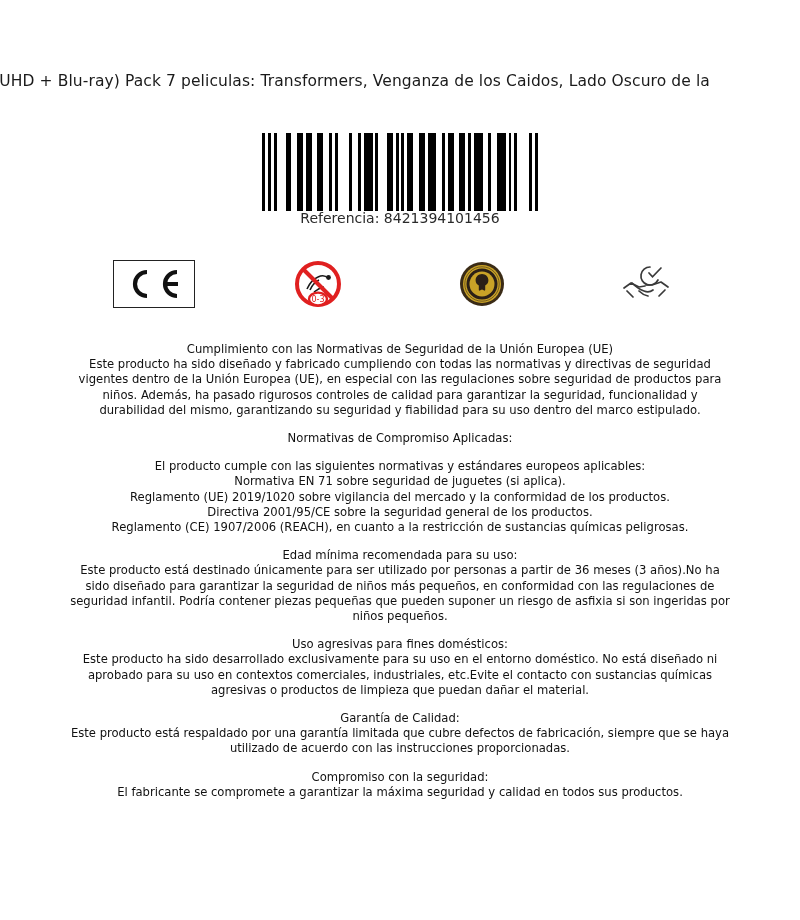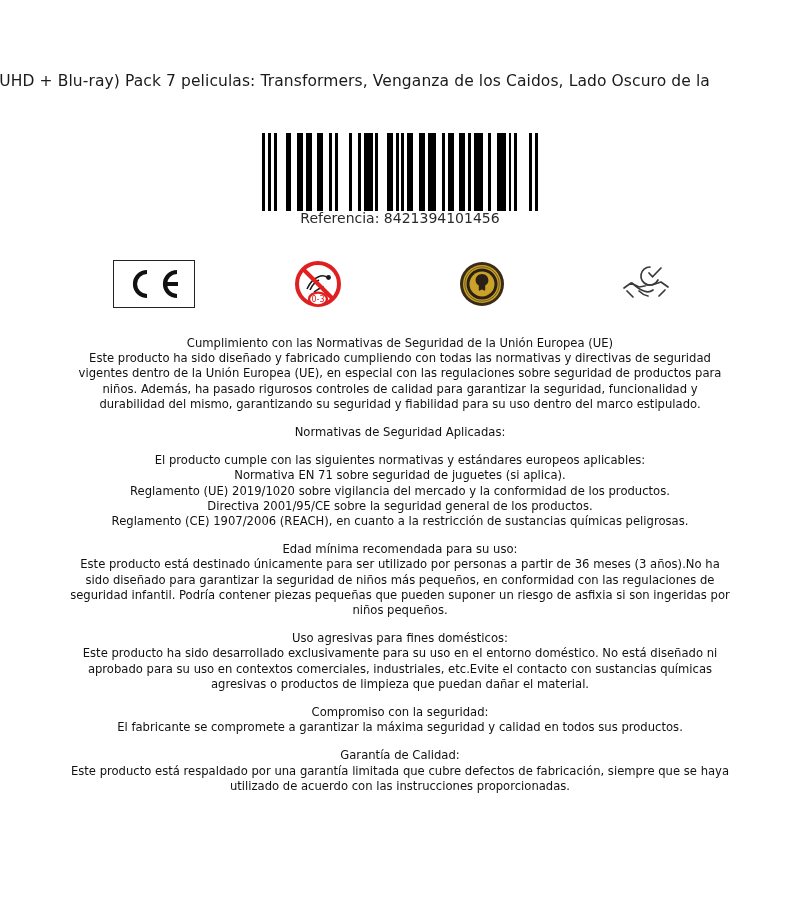--- a/index.html
+++ b/index.html
@@ -122,21 +122,21 @@
     position: absolute;
     top: 336px;
     left: 70px;
     width: 660px;
     text-align: center;
   }
   .para {
     font-size: 11.6px;
     line-height: 15.2px;
     color: #111;
-    margin: 0 0 13px 0;
+    margin: 6px 0 13px 0;
   }
   .para .hd {
     display: block;
   }
 </style>
 </head>
 <body>
 
 <div class="page">
 
@@ -208,22 +208,22 @@
           <path d="M30 12 l3.5 3.8 L42 7"></path>
         </g>
       </svg>
     </div>
 
   </div>
 
   <div class="body-text" id="body-text">
       <div class="para"><span class="hd">Cumplimiento con las Normativas de Seguridad de la Unión Europea (UE)</span><span>Este producto ha sido diseñado y fabricado cumpliendo con todas las normativas y directivas de seguridad vigentes dentro de la Unión Europea (UE), en especial con las regulaciones sobre seguridad de productos para niños. Además, ha pasado rigurosos controles de calidad para garantizar la seguridad, funcionalidad y durabilidad del mismo, garantizando su seguridad y fiabilidad para su uso dentro del marco estipulado.</span></div>
       <div class="para">
-        <span class="hd">Normativas de Seguridad Aplicadas:</span>
+        <span class="hd">Normativas de Compromiso Aplicadas:</span>
       </div>
       <div class="para"><span>El producto cumple con las siguientes normativas y estándares europeos aplicables:</span><br><span>Normativa EN 71 sobre seguridad de juguetes (si aplica).</span><br><span>Reglamento (UE) 2019/1020 sobre vigilancia del mercado y la conformidad de los productos.</span><br><span>Directiva 2001/95/CE sobre la seguridad general de los productos.</span><br><span>Reglamento (CE) 1907/2006 (REACH), en cuanto a la restricción de sustancias químicas peligrosas.</span></div>
       <div class="para"><span class="hd">Edad mínima recomendada para su uso:</span><span>Este producto está destinado únicamente para ser utilizado por personas a partir de 36 meses (3 años).No ha sido diseñado para garantizar la seguridad de niños más pequeños, en conformidad con las regulaciones de seguridad infantil. Podría contener piezas pequeñas que pueden suponer un riesgo de asfixia si son ingeridas por niños pequeños.</span></div>
       <div class="para"><span class="hd">Uso agresivas para fines domésticos:</span><span>Este producto ha sido desarrollado exclusivamente para su uso en el entorno doméstico. No está diseñado ni aprobado para su uso en contextos comerciales, industriales, etc.Evite el contacto con sustancias químicas agresivas o productos de limpieza que puedan dañar el material.</span></div>
+      <div class="para"><span class="hd">Garantía de Calidad:</span><span>Este producto está respaldado por una garantía limitada que cubre defectos de fabricación, siempre que se haya utilizado de acuerdo con las instrucciones proporcionadas.</span></div>
       <div class="para"><span class="hd">Compromiso con la seguridad:</span><span>El fabricante se compromete a garantizar la máxima seguridad y calidad en todos sus productos.</span></div>
-      <div class="para"><span class="hd">Garantía de Calidad:</span><span>Este producto está respaldado por una garantía limitada que cubre defectos de fabricación, siempre que se haya utilizado de acuerdo con las instrucciones proporcionadas.</span></div>
     </div>
 
 </div>
 
 </body></html>

